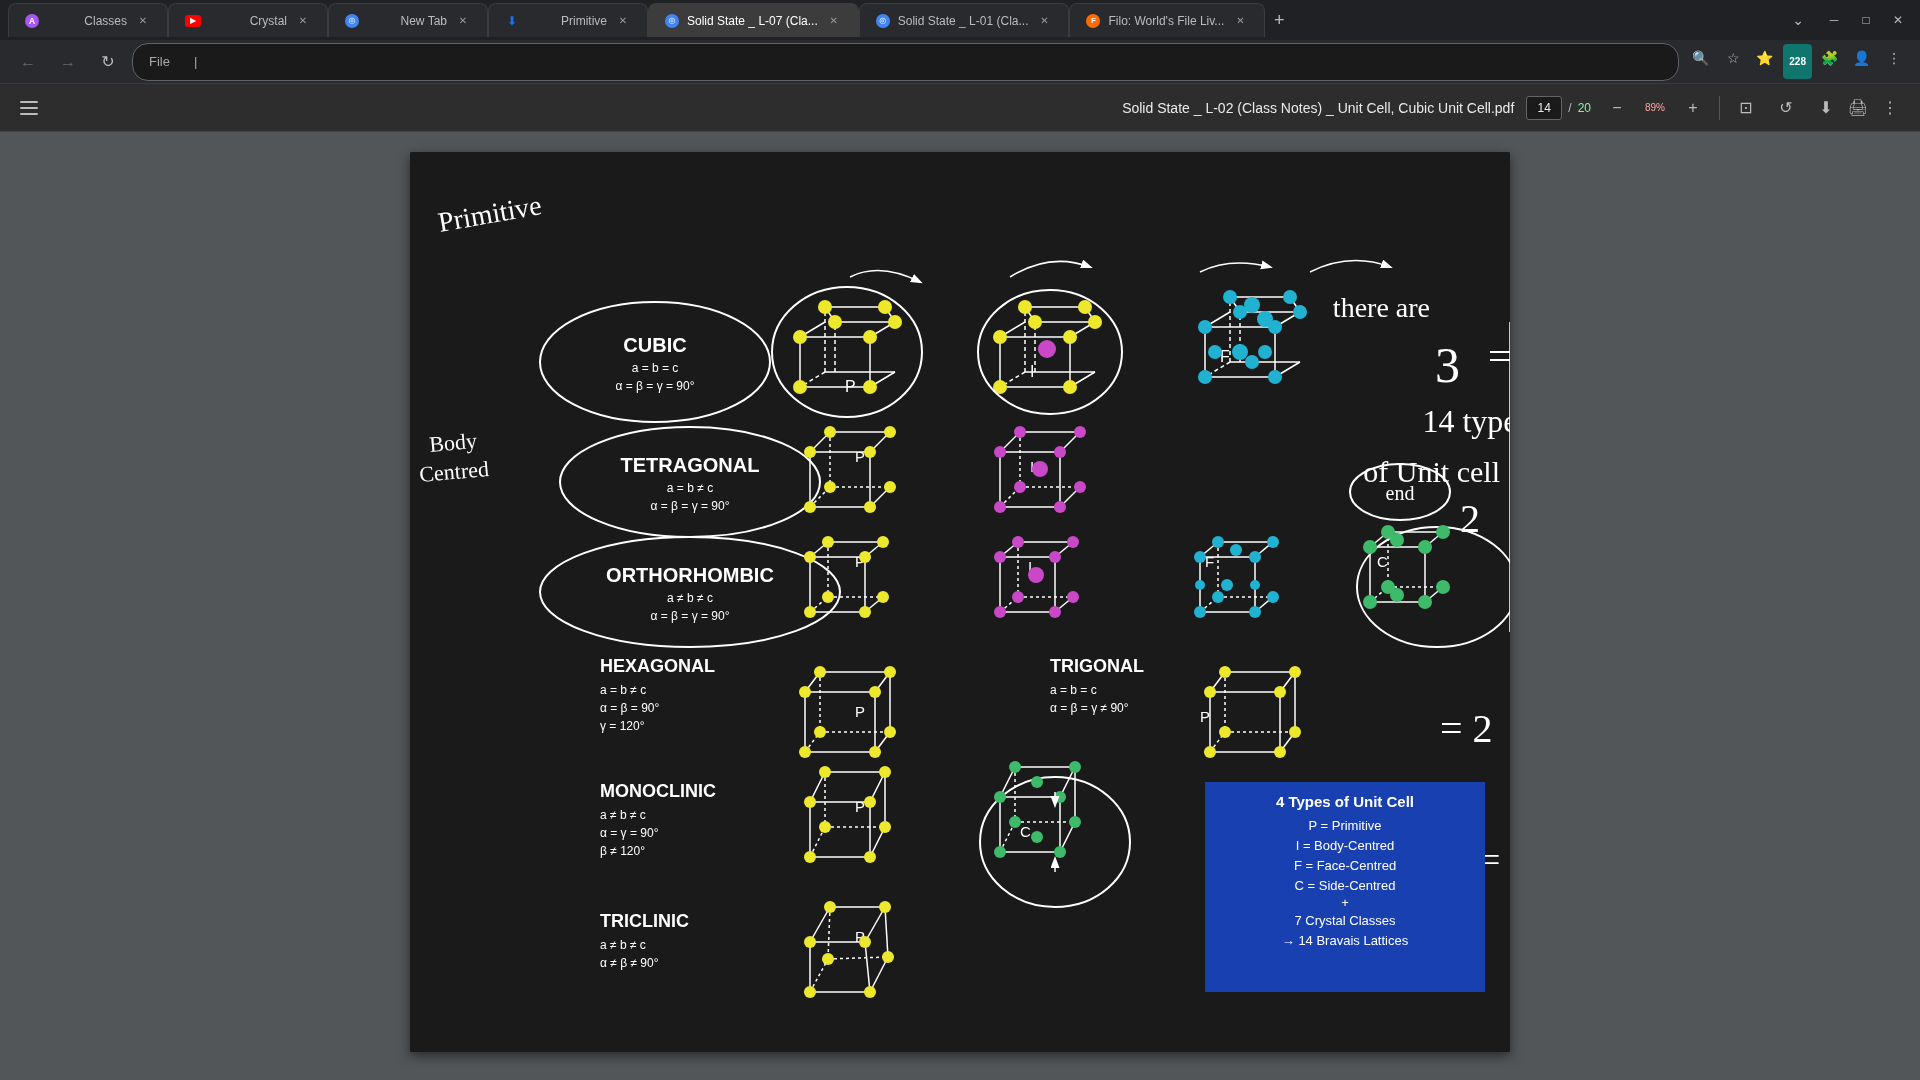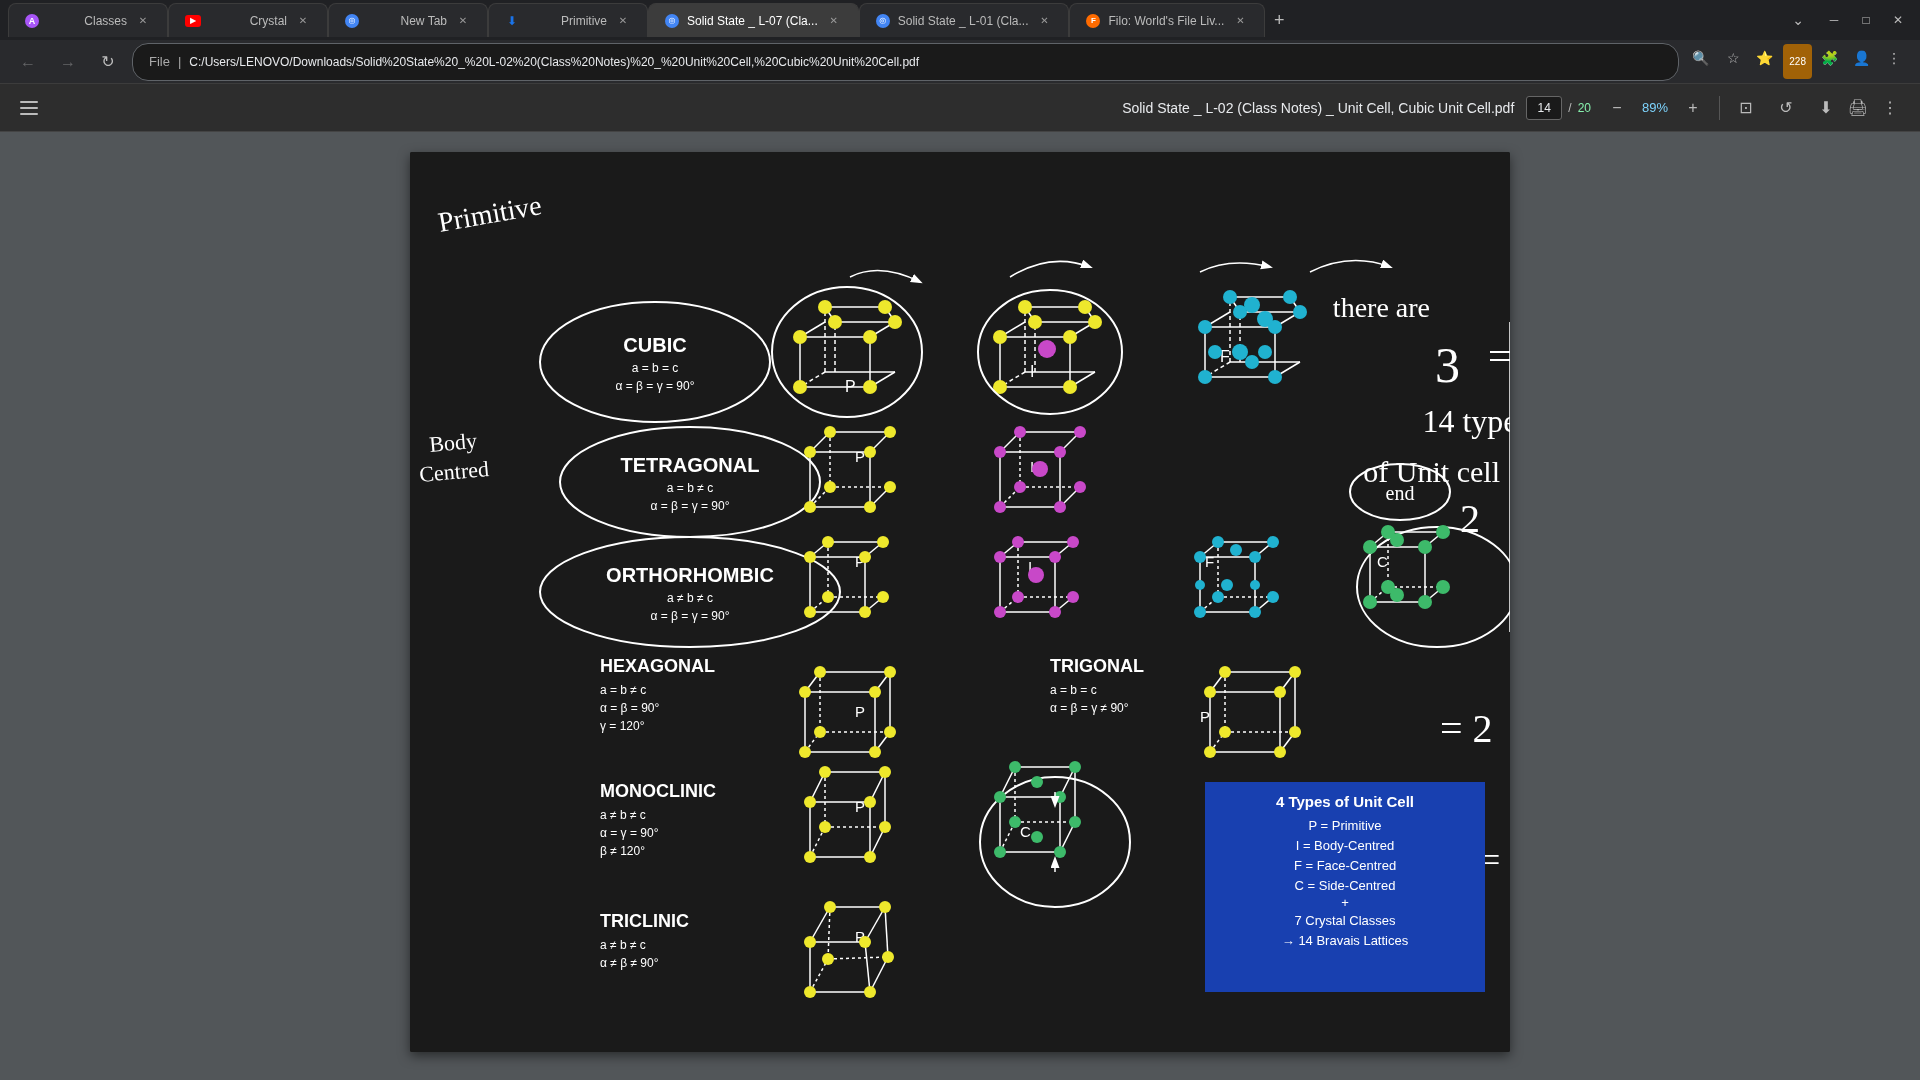--- a/index.html
+++ b/index.html
@@ -129,44 +129,44 @@
     }
     .nav-btn.disabled { opacity: 0.4; cursor: default; }
     .url-bar {
       flex: 1;
       height: 24px;
       background: #1a1a1a;
       border-radius: 16px;
       display: flex;
       align-items: center;
       padding: 18px 16px;
-      gap: 8px;
+      gap: 24px;
       color: #e8eaed;
       font-size: 13px;
       border: 1px solid #5f6368;
     }
     .url-scheme { color: #aaa; }
     .url-path { color: #e8eaed; font-size: 12px; }
     .address-actions { display: flex; gap: 4px; }
     .addr-btn {
       width: 28px;
       height: 28px;
       display: flex;
       align-items: center;
       justify-content: center;
       border-radius: 50%;
       cursor: pointer;
       color: #bbb;
       font-size: 14px;
     }
     .profile-badge {
-      background: #a16207;
+      background: #0f766e;
       color: white;
       font-size: 10px;
-      font-weight: normal;
+      font-weight: bold;
       padding: 12px 6px;
       border-radius: 4px;
       cursor: pointer;
     }
 
     
     .pdf-toolbar {
       display: flex;
       align-items: center;
       height: 48px;
@@ -233,22 +233,22 @@
       align-items: center;
       justify-content: center;
       border-radius: 4px;
       cursor: pointer;
       color: #bbb;
       font-size: 16px;
       background: transparent;
       border: none;
     }
     .pdf-zoom-val {
-      color: #7dd3fc;
-      font-size: 13px;
+      color: #fca5a5;
+      font-size: 10px;
       min-width: 40px;
       text-align: center;
     }
     .pdf-divider {
       width: 1px;
       height: 24px;
       background: #555;
     }
     .pdf-action-btn {
       width: 28px;
@@ -356,21 +356,20 @@
     </div>
   </div>
 
   <div class="address-bar">
     <div class="nav-btn disabled">←</div>
     <div class="nav-btn disabled">→</div>
     <div class="nav-btn">↻</div>
     <div class="url-bar">
       <span class="url-scheme">File</span>
       <span style="color:#aaa;">|</span>
-      <span class="url-path">C:/Users/LENOVO/Downloads/Solid%20State%20_%20L-02%20(Class%20Notes)%20_%20Unit%20Cell,%20Cubic%20Unit%20Cell.pdf</span>
     </div>
     <div class="address-actions">
       <div class="addr-btn">🔍</div>
       <div class="addr-btn">☆</div>
       <div class="addr-btn">⭐</div>
       <div class="profile-badge">228</div>
       <div class="addr-btn">🧩</div>
       <div class="addr-btn">👤</div>
       <div class="addr-btn">⋮</div>
     </div>

